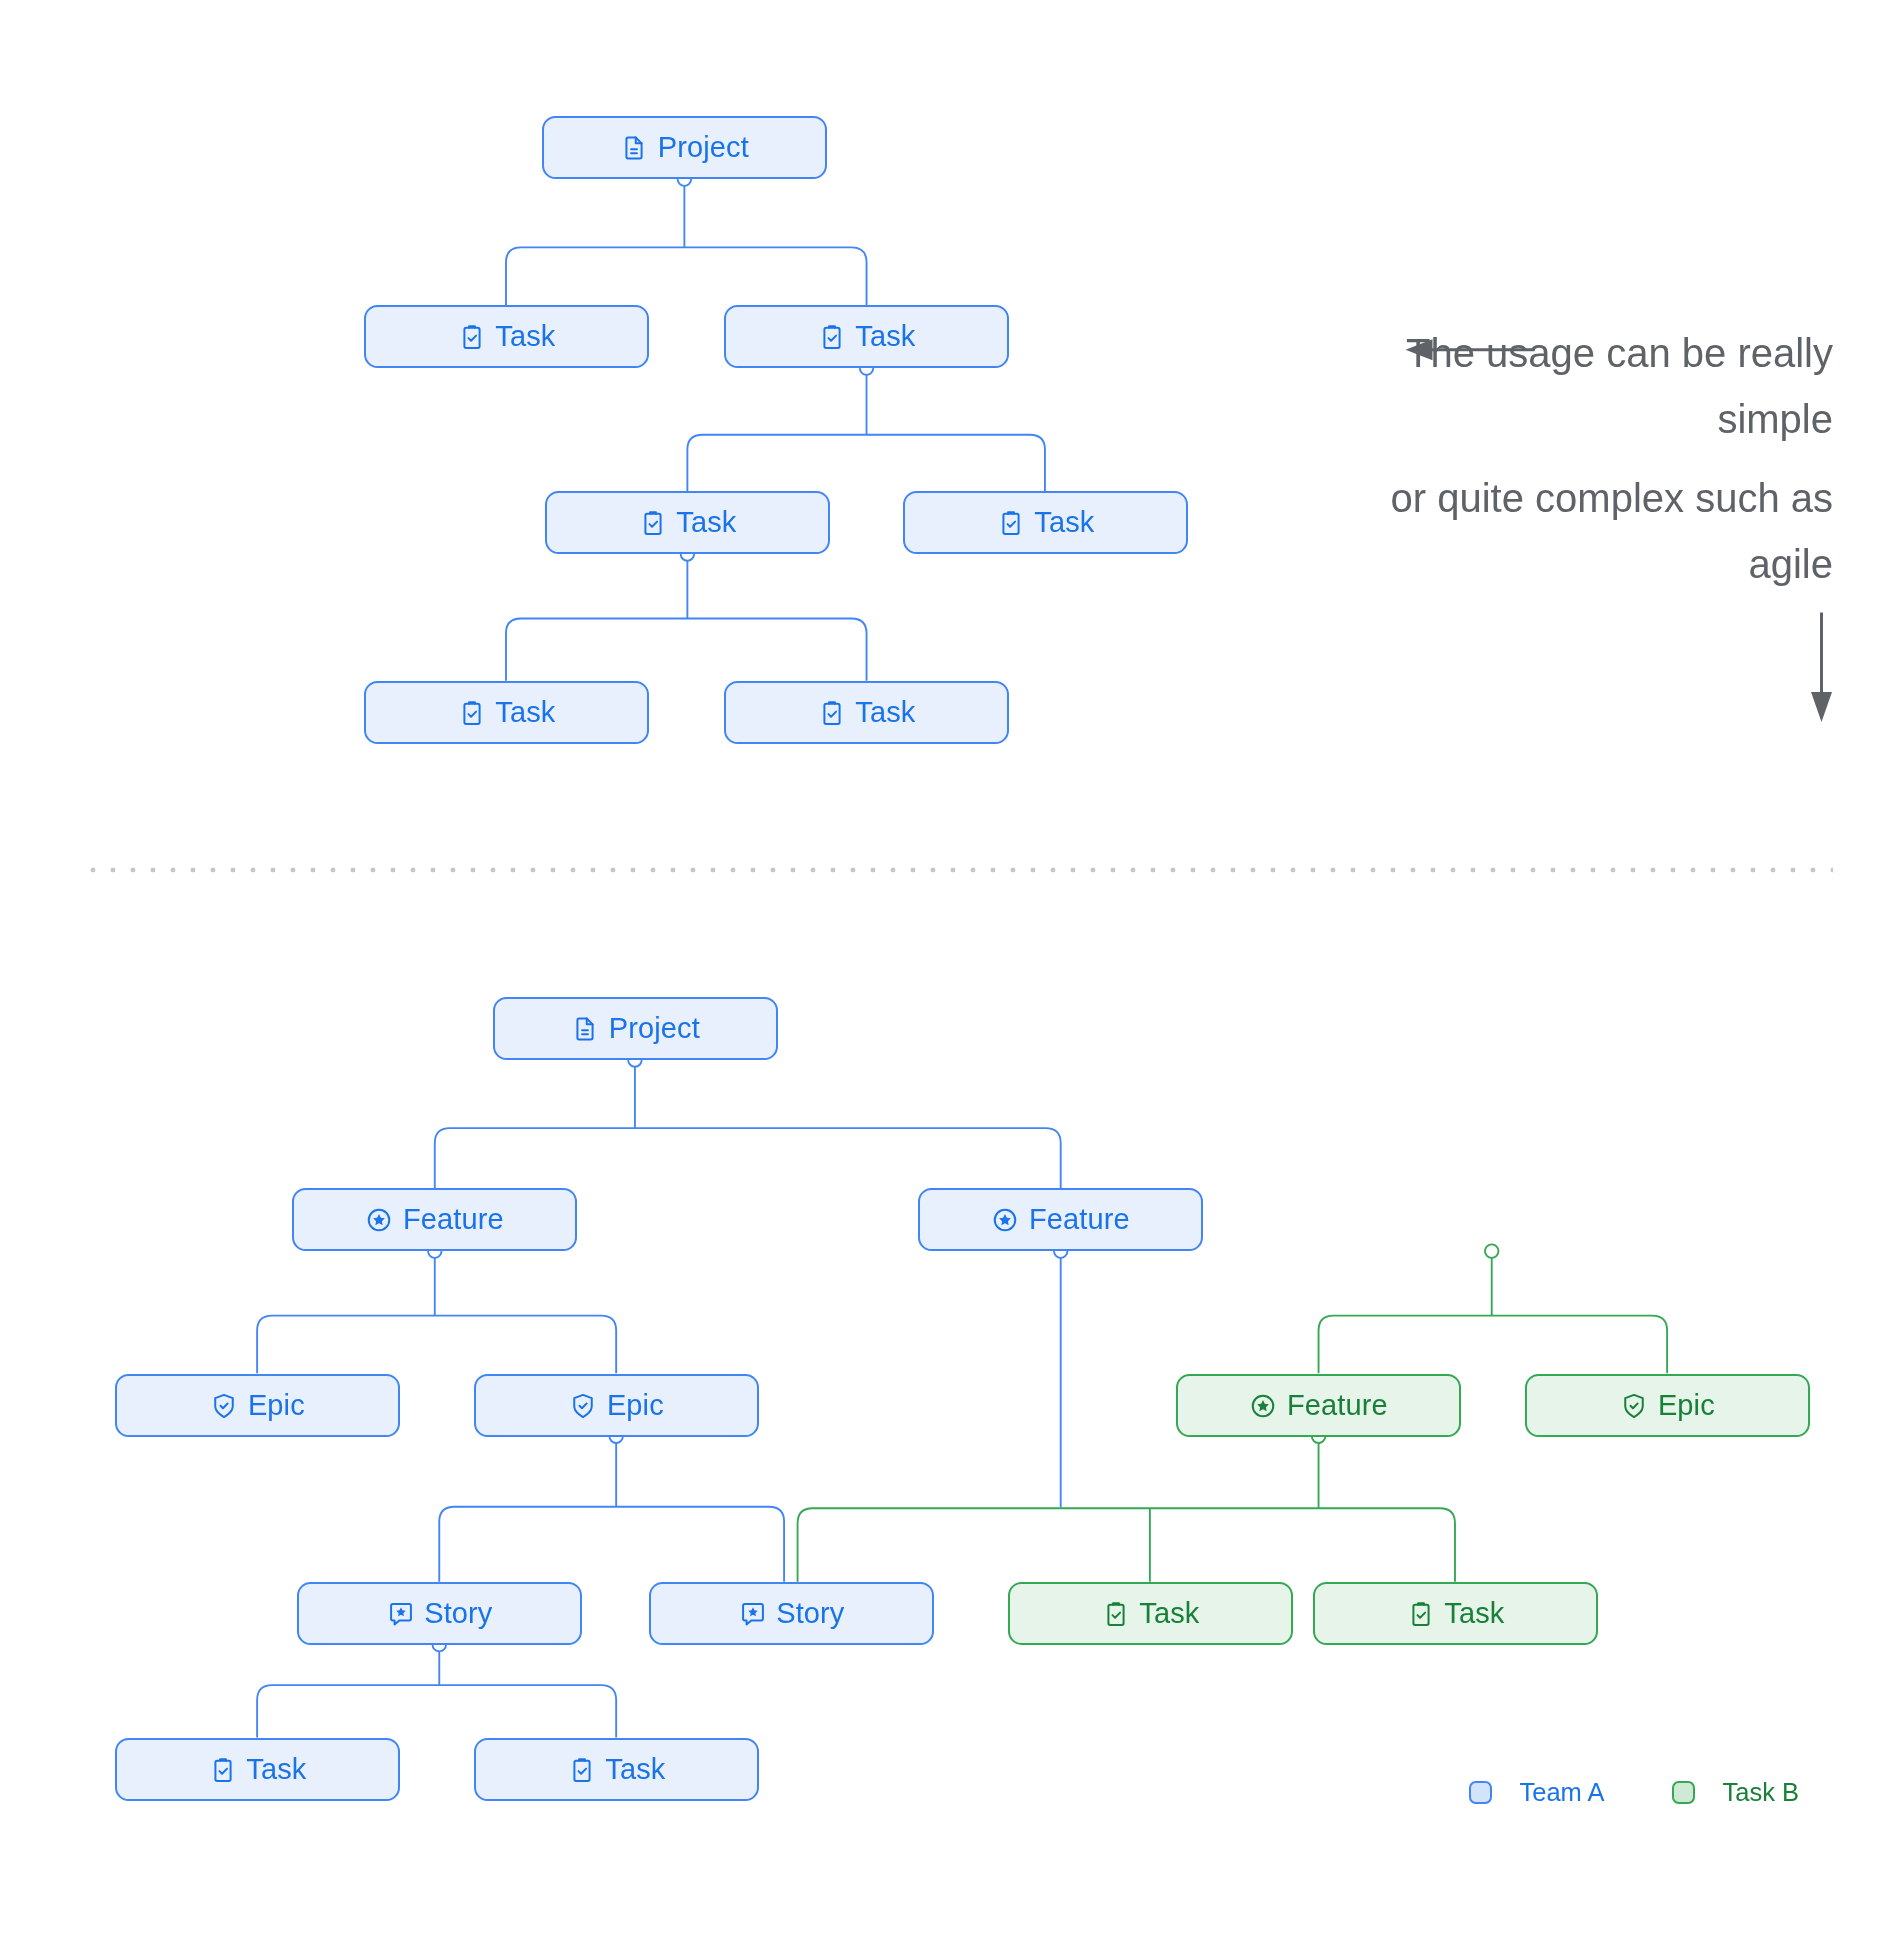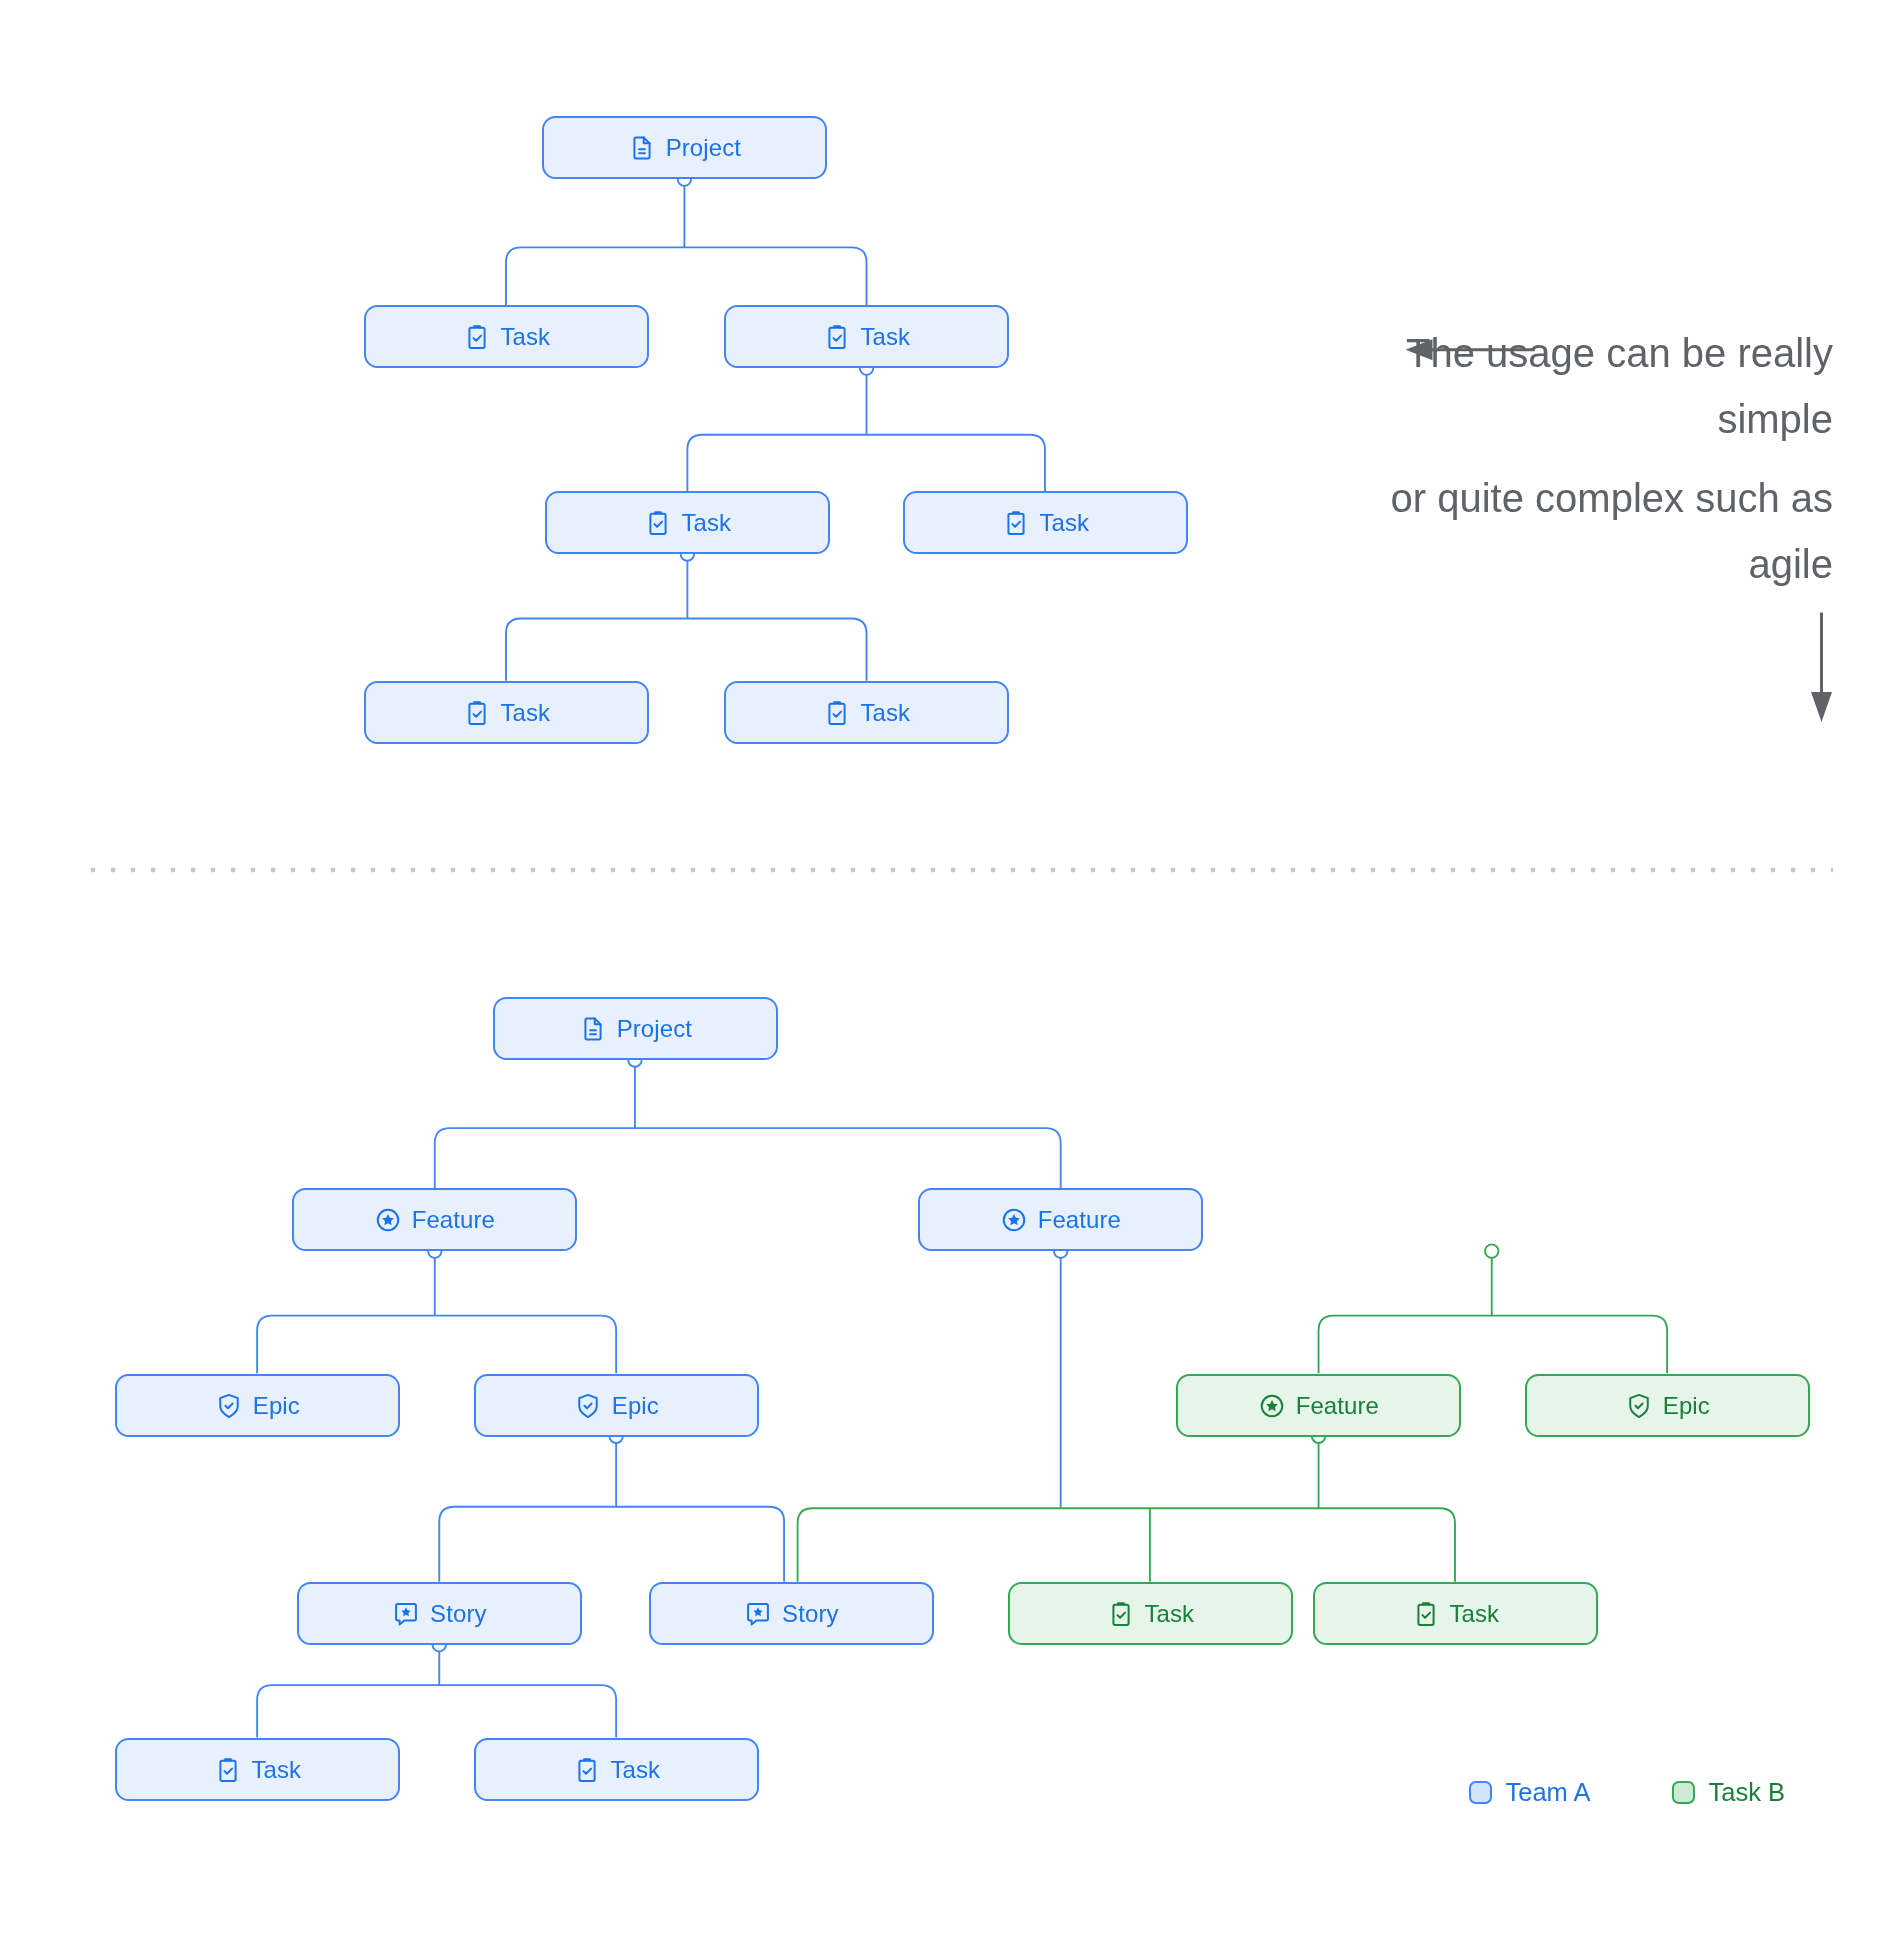--- a/index.html
+++ b/index.html
@@ -3,40 +3,40 @@
 <meta charset="utf-8">
 <style>
   html,body{margin:0;padding:0;background:#ffffff;}
   body{font-family:"Liberation Sans","DejaVu Sans",sans-serif;}
   .canvas{position:relative;width:1898px;height:1955px;background:#fff;overflow:hidden;}
   svg.wires{position:absolute;left:0;top:0;width:1898px;height:1955px;pointer-events:none;}
 
   .node{
     position:absolute;width:285px;height:63px;box-sizing:border-box;
     border-radius:13.5px;border:2.2px solid;display:flex;align-items:center;justify-content:center;
-    gap:9.7px;font-size:24px;font-weight:500;letter-spacing:0.1px;cursor:pointer;
+    gap:9.7px;font-size:29px;font-weight:500;letter-spacing:0.1px;cursor:pointer;
   }
   .node.blue{border-color:#4285f4;background:#e8f0fe;color:#1a73e8;}
   .node.green{border-color:#34a853;background:#e6f4ea;color:#188038;}
   .node .icon{display:flex;align-items:center;}
   .node .icon svg{width:28px;height:28px;display:block;}
 
   .annotation{
     position:absolute;color:#5f6368;font-size:40px;line-height:66px;
     text-align:right;width:480px;
   }
   .arrow{position:absolute;}
 
   .divider{
     position:absolute;left:90px;top:867px;width:1743px;height:6px;
     background-image:radial-gradient(circle at 3px 3px,#c4c7cc 2.2px,transparent 2.7px);
     background-size:20px 6px;background-repeat:repeat-x;
   }
 
-  .legend{position:absolute;display:flex;align-items:center;gap:14px;}
+  .legend{position:absolute;display:flex;align-items:center;gap:28px;}
   .legend .swatch{width:22.5px;height:22.5px;border-radius:6.7px;border:2.2px solid;box-sizing:border-box;}
   .legend.teamA .swatch{border-color:#4285f4;background:#d2e3fc;}
   .legend.teamB .swatch{border-color:#34a853;background:#ceead6;}
   .legend .lab{font-size:25.5px;font-weight:500;}
   .legend.teamA .lab{color:#1a73e8;}
   .legend.teamB .lab{color:#188038;}
 </style>
 </head>
 <body>
 

